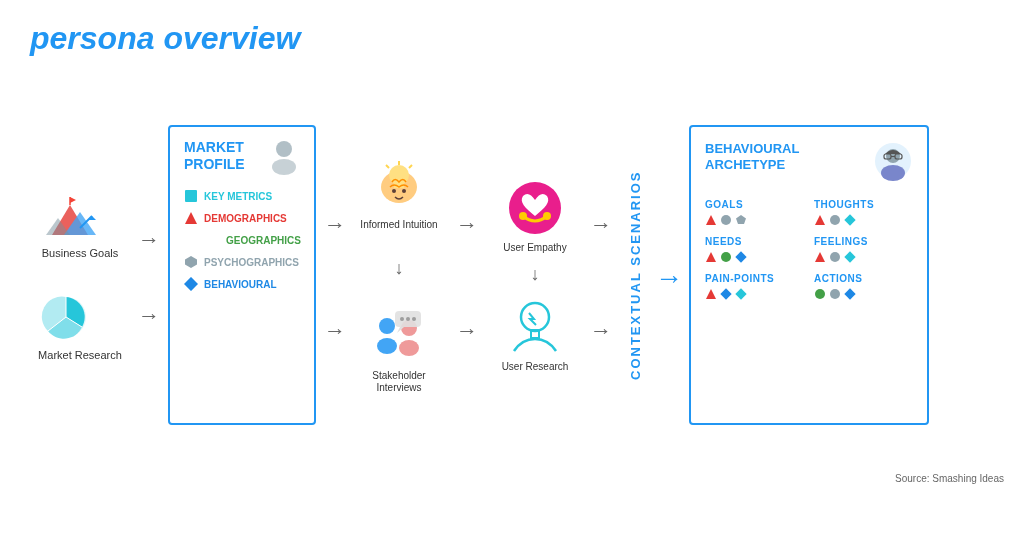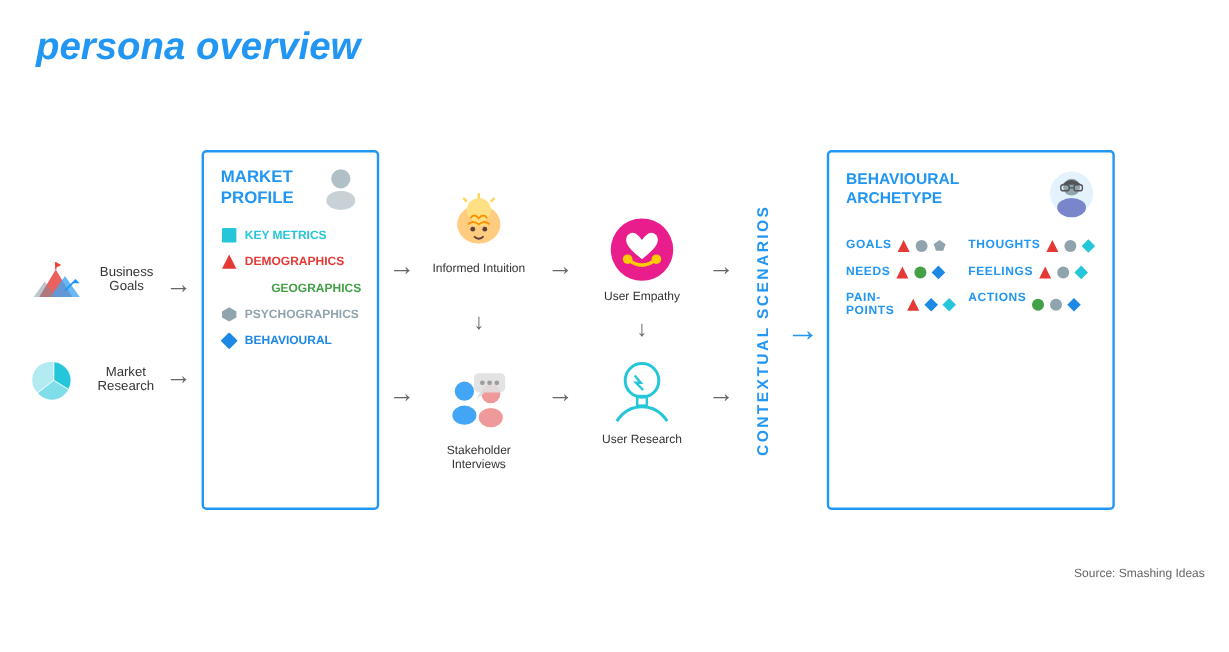--- a/index.html
+++ b/index.html
@@ -41,22 +41,22 @@
       display: flex;
       flex-direction: column;
       align-items: center;
       gap: 30px;
       width: 100px;
       flex-shrink: 0;
     }
 
     .input-item {
       display: flex;
-      flex-direction: row;
-      align-items: center;
+      flex-direction: column;
+      align-items: flex-start;
       gap: 5px;
       text-align: center;
     }
 
     .input-item .label {
       font-size: 11px;
       color: #333;
       text-align: center;
     }
 
@@ -177,21 +177,21 @@
 
     .arch-grid {
       display: grid;
       grid-template-columns: 1fr 1fr;
       gap: 10px;
       margin-top: 4px;
     }
 
     .arch-category {
       display: flex;
-      flex-direction: row;
+      flex-direction: column;
       gap: 4px;
     }
 
     .arch-cat-title {
       font-size: 10px;
       font-weight: 700;
       color: #2196f3;
       letter-spacing: 0.5px;
     }
 

